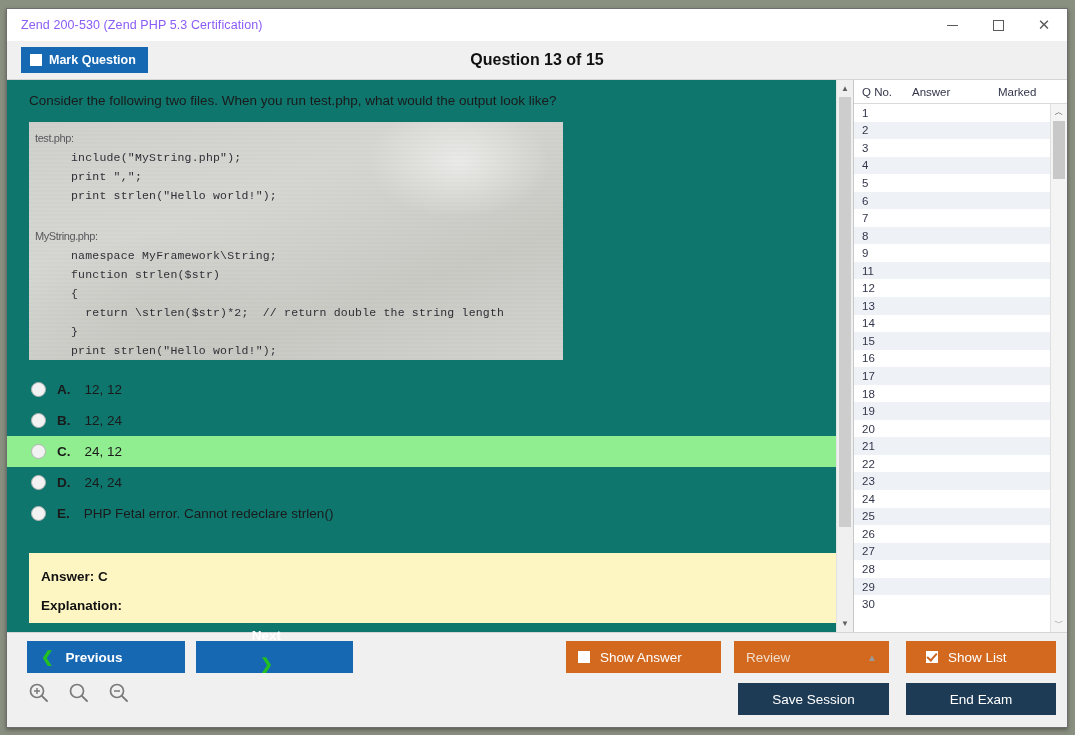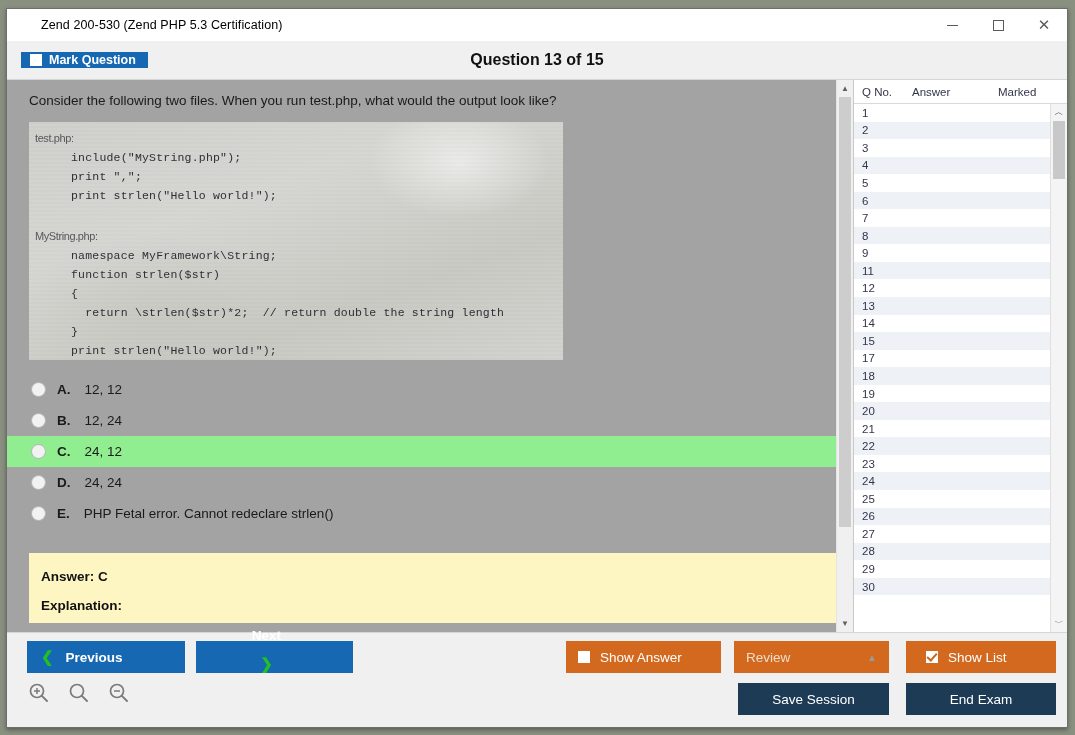--- a/index.html
+++ b/index.html
@@ -28,23 +28,22 @@
   #titlebar {
     height: 32px;
     background: #ffffff;
     display: flex;
     align-items: center;
     flex: 0 0 32px;
   }
   #window-title {
     padding-left: 14px;
     font-size: 12.5px;
-    color: #000000;
+    color: #8b5cf6;
     letter-spacing: .1px;
-    margin-left: 20px;
   }
   #window-controls {
     margin-left: auto;
     display: flex;
     height: 32px;
   }
   .win-btn {
     width: 46px; height: 32px;
     display: flex; align-items: center; justify-content: center;
     color: #5a5a5a;
@@ -58,21 +57,21 @@
   #headerbar {
     height: 38px;
     flex: 0 0 38px;
     background: #f0f0f0;
     display: flex;
     align-items: center;
     position: relative;
   }
   #mark-question-btn {
     margin-left: 14px;
-    height: 16px;
+    height: 26px;
     background: #1668b3;
     color: #fff;
     font-size: 12.5px;
     font-weight: bold;
     display: flex;
     align-items: center;
     gap: 7px;
     padding: 0 12px 0 9px;
     cursor: pointer;
     border: none;
@@ -110,21 +109,21 @@
     background: #fff;
     min-height: 0;
     border-top: 1px solid #d6d6d6;
   }
 
   
   #question-pane {
     position: relative;
     width: 829px;
     flex: 0 0 829px;
-    background: #a3a3a3;
+    background: #0f766e;
     overflow: hidden;
   }
   #question-scroll-inner {
     position: absolute;
     inset: 0;
     padding: 12px 0 0 0;
   }
   #question-text {
     font-size: 13.5px;
     color: #1a1a1a;
@@ -486,20 +485,25 @@
               <div class="col-qno">14</div>
               <div class="col-answer"></div>
               <div class="col-marked"></div>
             </div>
             <div class="list-row">
               <div class="col-qno">15</div>
               <div class="col-answer"></div>
               <div class="col-marked"></div>
             </div>
             <div class="list-row">
+              <div class="col-qno">16</div>
+              <div class="col-answer"></div>
+              <div class="col-marked"></div>
+            </div>
+            <div class="list-row">
               <div class="col-qno">17</div>
               <div class="col-answer"></div>
               <div class="col-marked"></div>
             </div>
             <div class="list-row">
               <div class="col-qno">18</div>
               <div class="col-answer"></div>
               <div class="col-marked"></div>
             </div>
             <div class="list-row">

